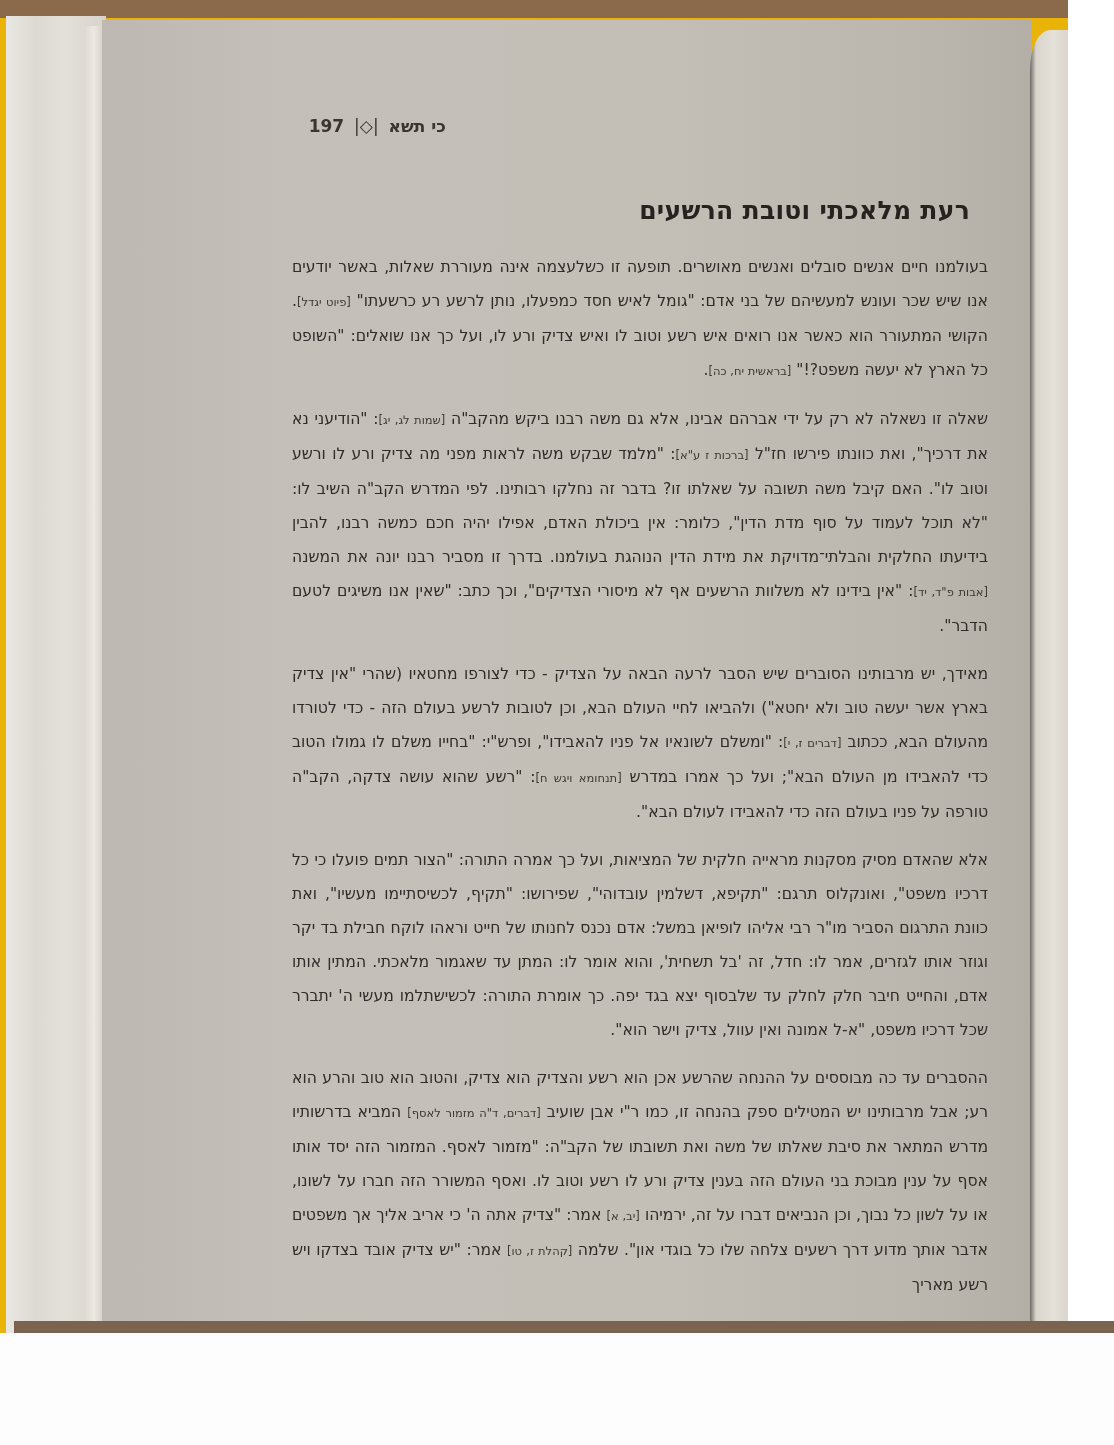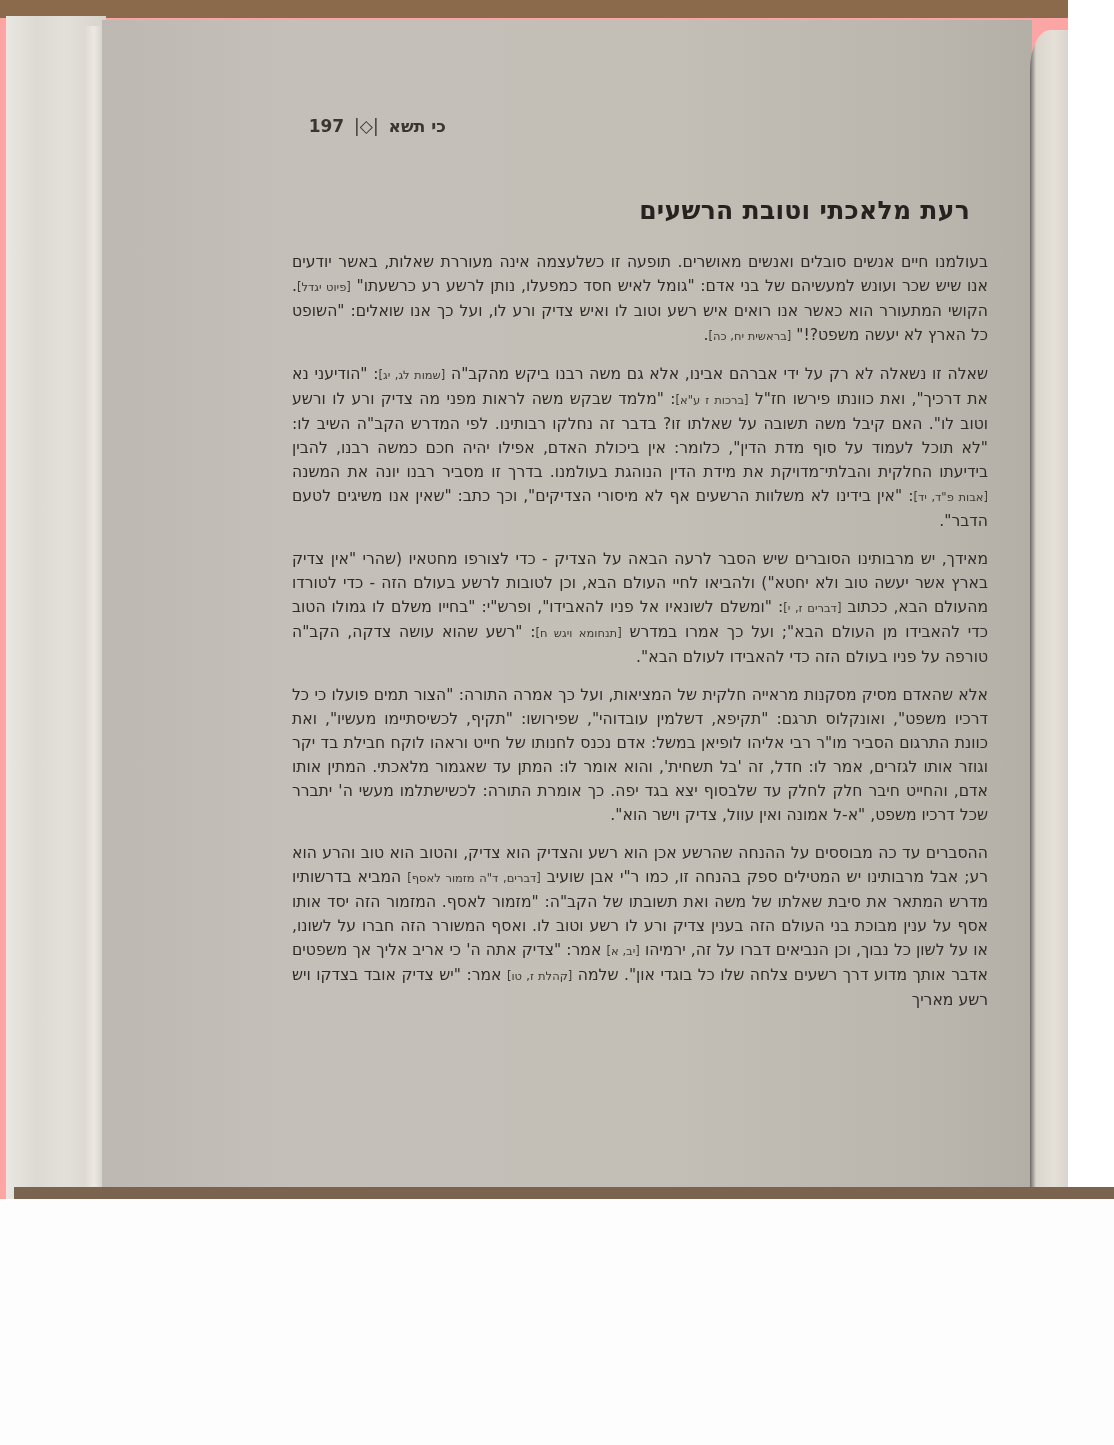--- a/index.html
+++ b/index.html
@@ -6,22 +6,22 @@
       margin: 0;
       padding: 0;
       width: 1114px;
       height: 1445px;
       overflow: hidden;
       background: #fdfdfd;
     }
     .scene {
       position: relative;
       width: 1114px;
-      height: 1199px;
-      background: #fca5a5;
+      height: 1333px;
+      background: #eab308;
       overflow: hidden;
     }
     .table-top {
       position: absolute;
       left: 0; top: 0;
       width: 1114px; height: 18px;
       background: #8a6a4a;
     }
     .table-bottom {
       position: absolute;
@@ -95,21 +95,21 @@
       letter-spacing: 0.3px;
     }
     .body {
       position: absolute;
       top: 142px;
       right: 0;
       width: 696px;
     }
     .para {
       font-size: 15.6px;
-      line-height: 24px;
+      line-height: 34px;
       text-align: justify;
       text-align-last: right;
       margin: 0 0 14px 0;
     }
     .ref {
       font-size: 11.5px;
       color: #3d3833;
     }
   </style>
 </head>

